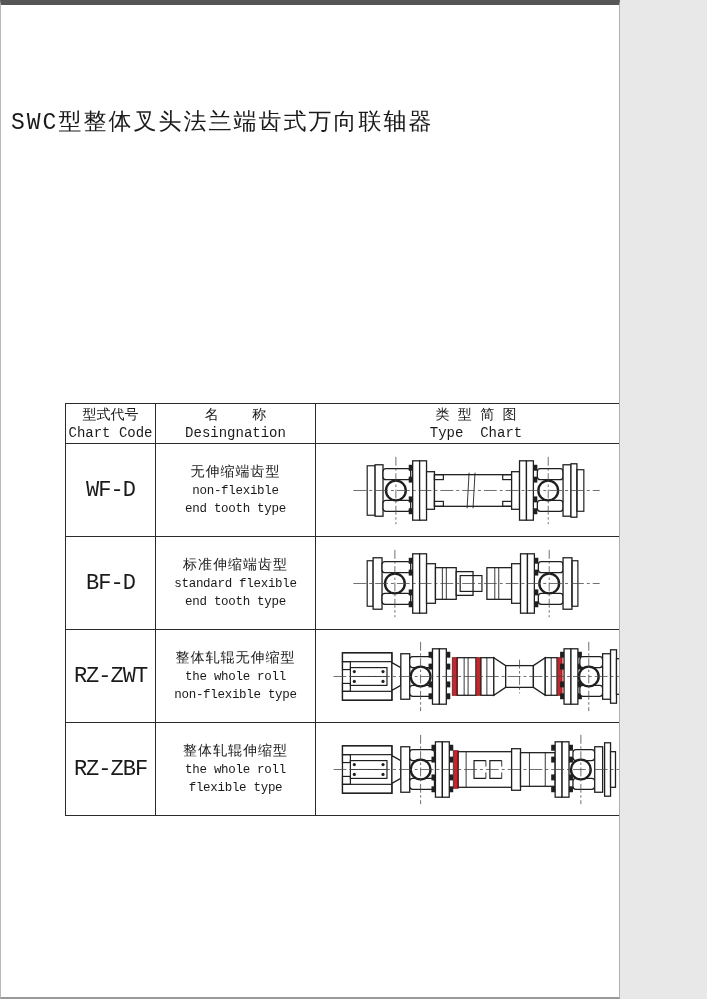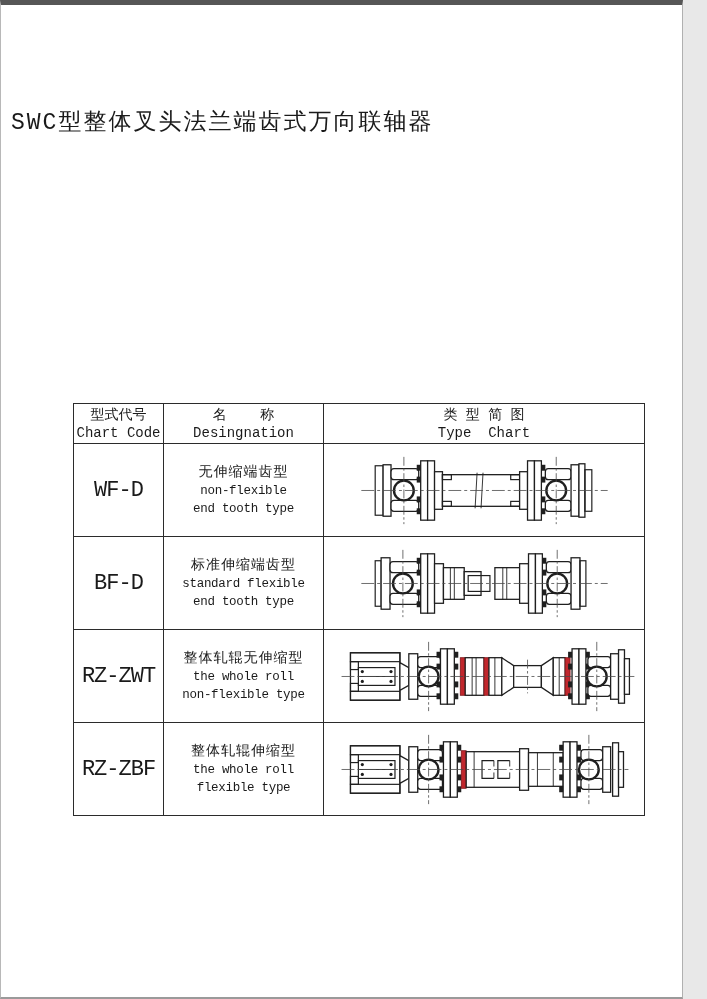--- a/index.html
+++ b/index.html
@@ -1,28 +1,28 @@
 <!DOCTYPE html>
 <html><head>
 <meta charset="utf-8">
 <style>
   html,body{margin:0;padding:0;background:#e8e8e8;}
   .page{
-    position:relative; width:683px; height:999px; background:#ffffff;
+    position:relative; width:620px; height:999px; background:#ffffff;
     box-sizing:border-box;
     border-left:1px solid #b8b8b8; border-right:1px solid #b0b0b0;
     border-bottom:2px solid #9a9a9a; border-top:5px solid #565656;
     font-family:"Liberation Mono","DejaVu Sans Mono",monospace;
     color:#1a1a1a; overflow:hidden;padding-left:20px;
   }
   .title-block{position:absolute; left:10px; top:102px;}
   .title-cn{font-size:23px; line-height:32px; letter-spacing:2px; white-space:pre;}
   .title-en{font-size:20px; line-height:31px; letter-spacing:-0.8px; white-space:pre;}
   .section-heading{position:absolute; left:64px; top:344px; font-size:18px; letter-spacing:0.2px; white-space:pre;}
-  table.cls{position:absolute; left:72px; top:398px; width:571px; border-collapse:collapse; table-layout:fixed;}
+  table.cls{position:absolute; left:64px; top:398px; width:571px; border-collapse:collapse; table-layout:fixed;}
   table.cls th, table.cls td{border:1.4px solid #2b2b2b; padding:0; text-align:center; vertical-align:middle; font-weight:normal;}
   .col-code{width:90px;} .col-name{width:160px;} .col-chart{width:321px;}
   tr.hdr{height:40px;}
   tr.body-row{height:93px;}
   .hdr-line{font-size:14px; line-height:18px; white-space:pre;}
   .code{font-size:22px; letter-spacing:-1px;}
   .name-cn{font-size:14px; line-height:20px; letter-spacing:1px; white-space:pre;}
   .name-en{font-size:12.5px; line-height:18px; white-space:pre; letter-spacing:-0.3px;}
   .chart-cell svg{display:block; margin:0 auto;}
   

